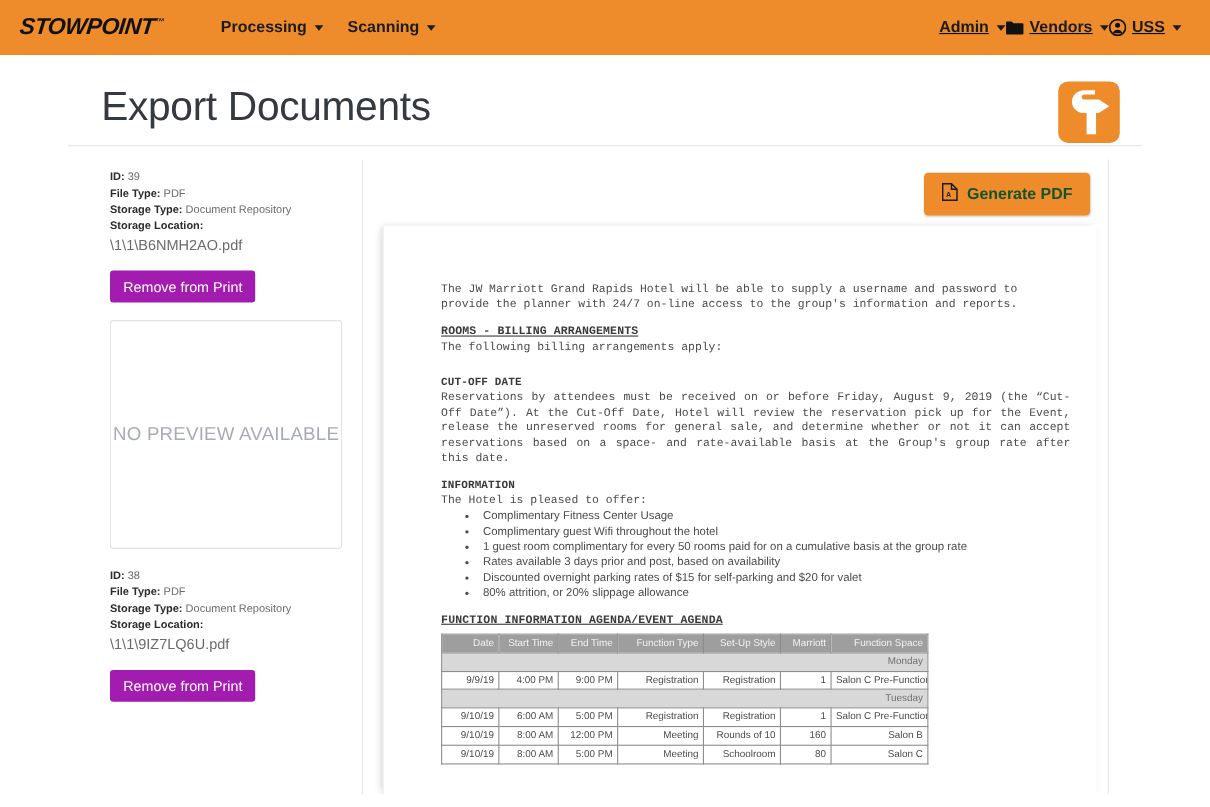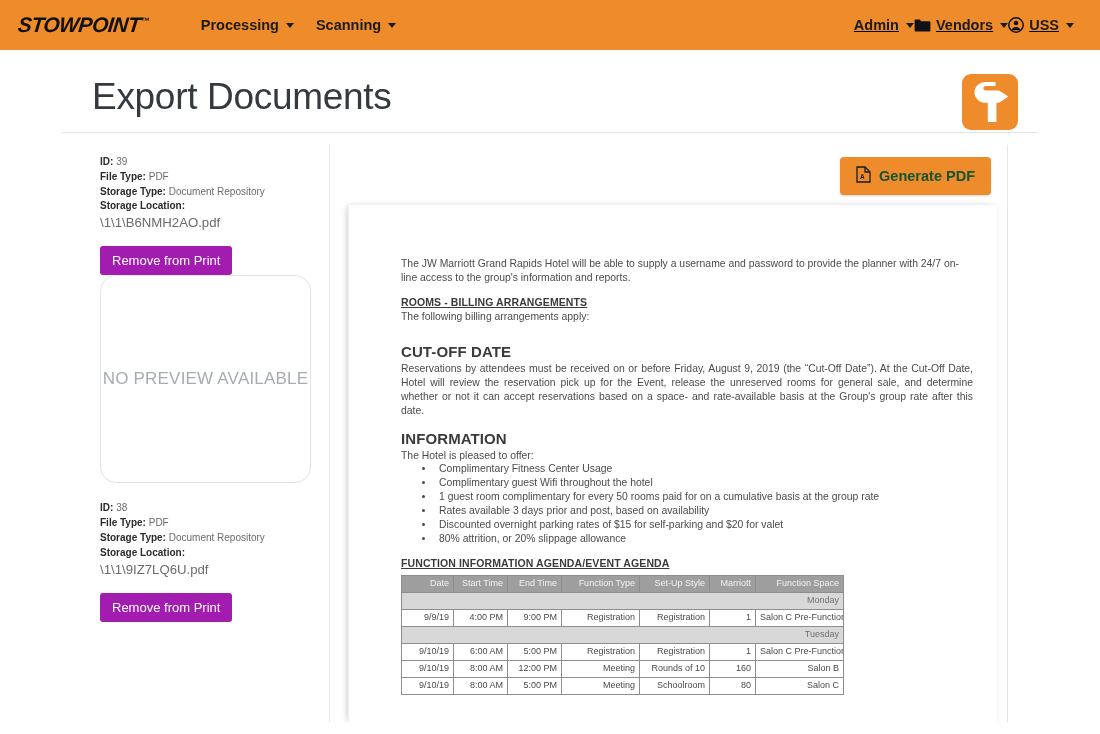--- a/index.html
+++ b/index.html
@@ -109,23 +109,24 @@
     color: #fff;
     border: none;
     border-radius: 3px;
     font-size: 13px;
     padding: 7px 12px;
     margin-top: 14px;
     cursor: pointer;
     font-family: inherit;
   }
   .preview-box {
+    margin-top: 16px;
     height: 208px;
     border: 1px solid #e3e3e3;
-    border-radius: 16px;
+    border-radius: 3px;
     display: flex;
     align-items: center;
     justify-content: center;
     text-align: center;
     color: #a6acb3;
     font-size: 17px;
     line-height: 1.55;
     letter-spacing: 0.2px;
     background: #fff;
   }
@@ -169,34 +170,34 @@
     border-left: 1px solid #f0f0f0;
     padding: 52px 24px 0 52px;
     overflow: hidden;
   }
   .doc-text {
     font-family: "Liberation Sans", sans-serif;
     font-size: 10.4px;
     color: #4b4b4b;
     line-height: 1.33;
   }
-  .doc-text p { margin-bottom: 0; }
+  .doc-text p { margin-bottom: 0; font-family: Liberation Mono, monospace; }
   .doc-gap { height: 11px; }
   .doc-gap-sm { height: 8px; }
   .sec-head {
     font-weight: bold;
     text-decoration: underline;
     color: #3a3a3a;
     font-size: 10.5px;
     letter-spacing: 0.1px;
   }
   .sec-head-plain {
     font-weight: bold;
     color: #3a3a3a;
-    font-size: 15px;
+    font-size: 10px;
     letter-spacing: 0.1px;
   }
   ul.doc-bullets {
     list-style: disc;
     margin: 0 0 0 34px;
     padding: 0;
   }
   ul.doc-bullets.indented { margin-left: 58px; }
   ul.doc-bullets li {
     font-size: 10.4px;

